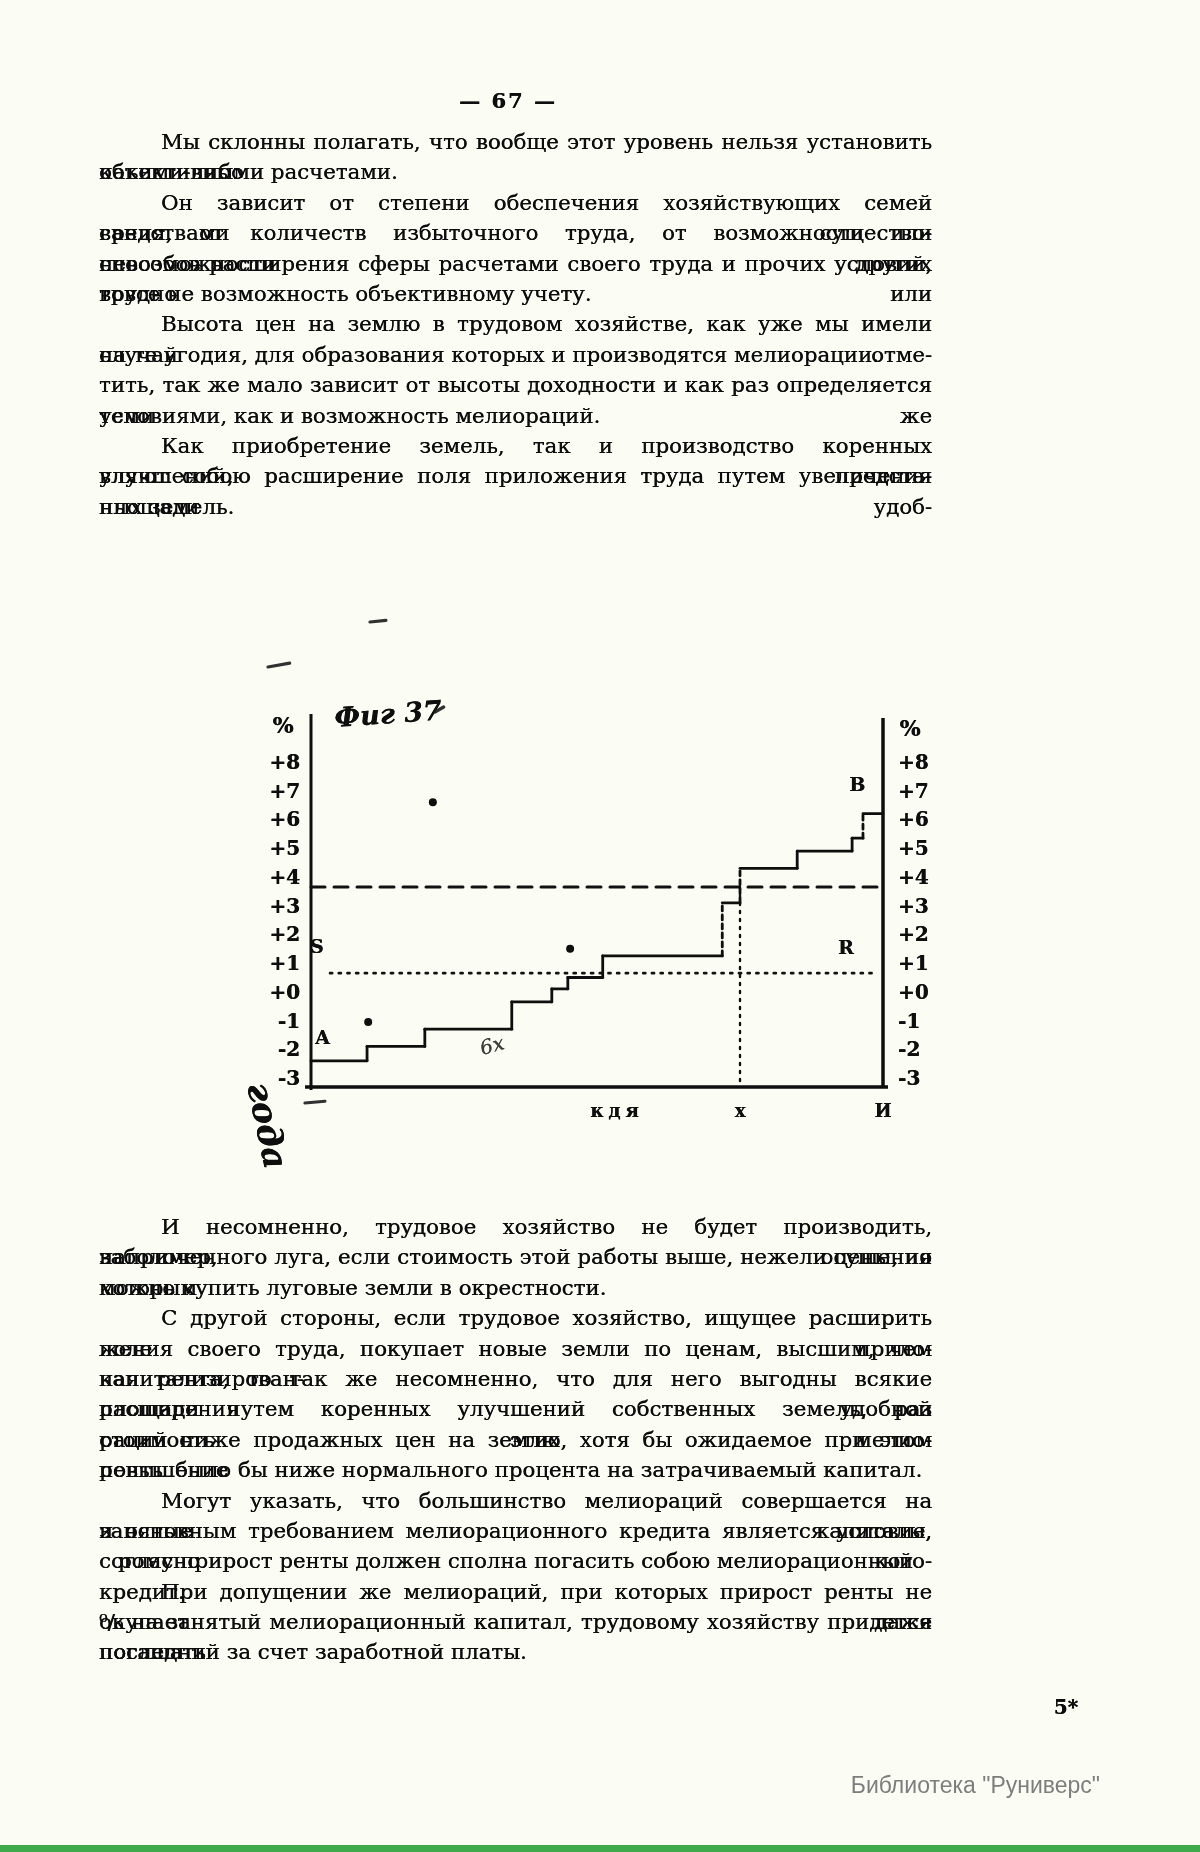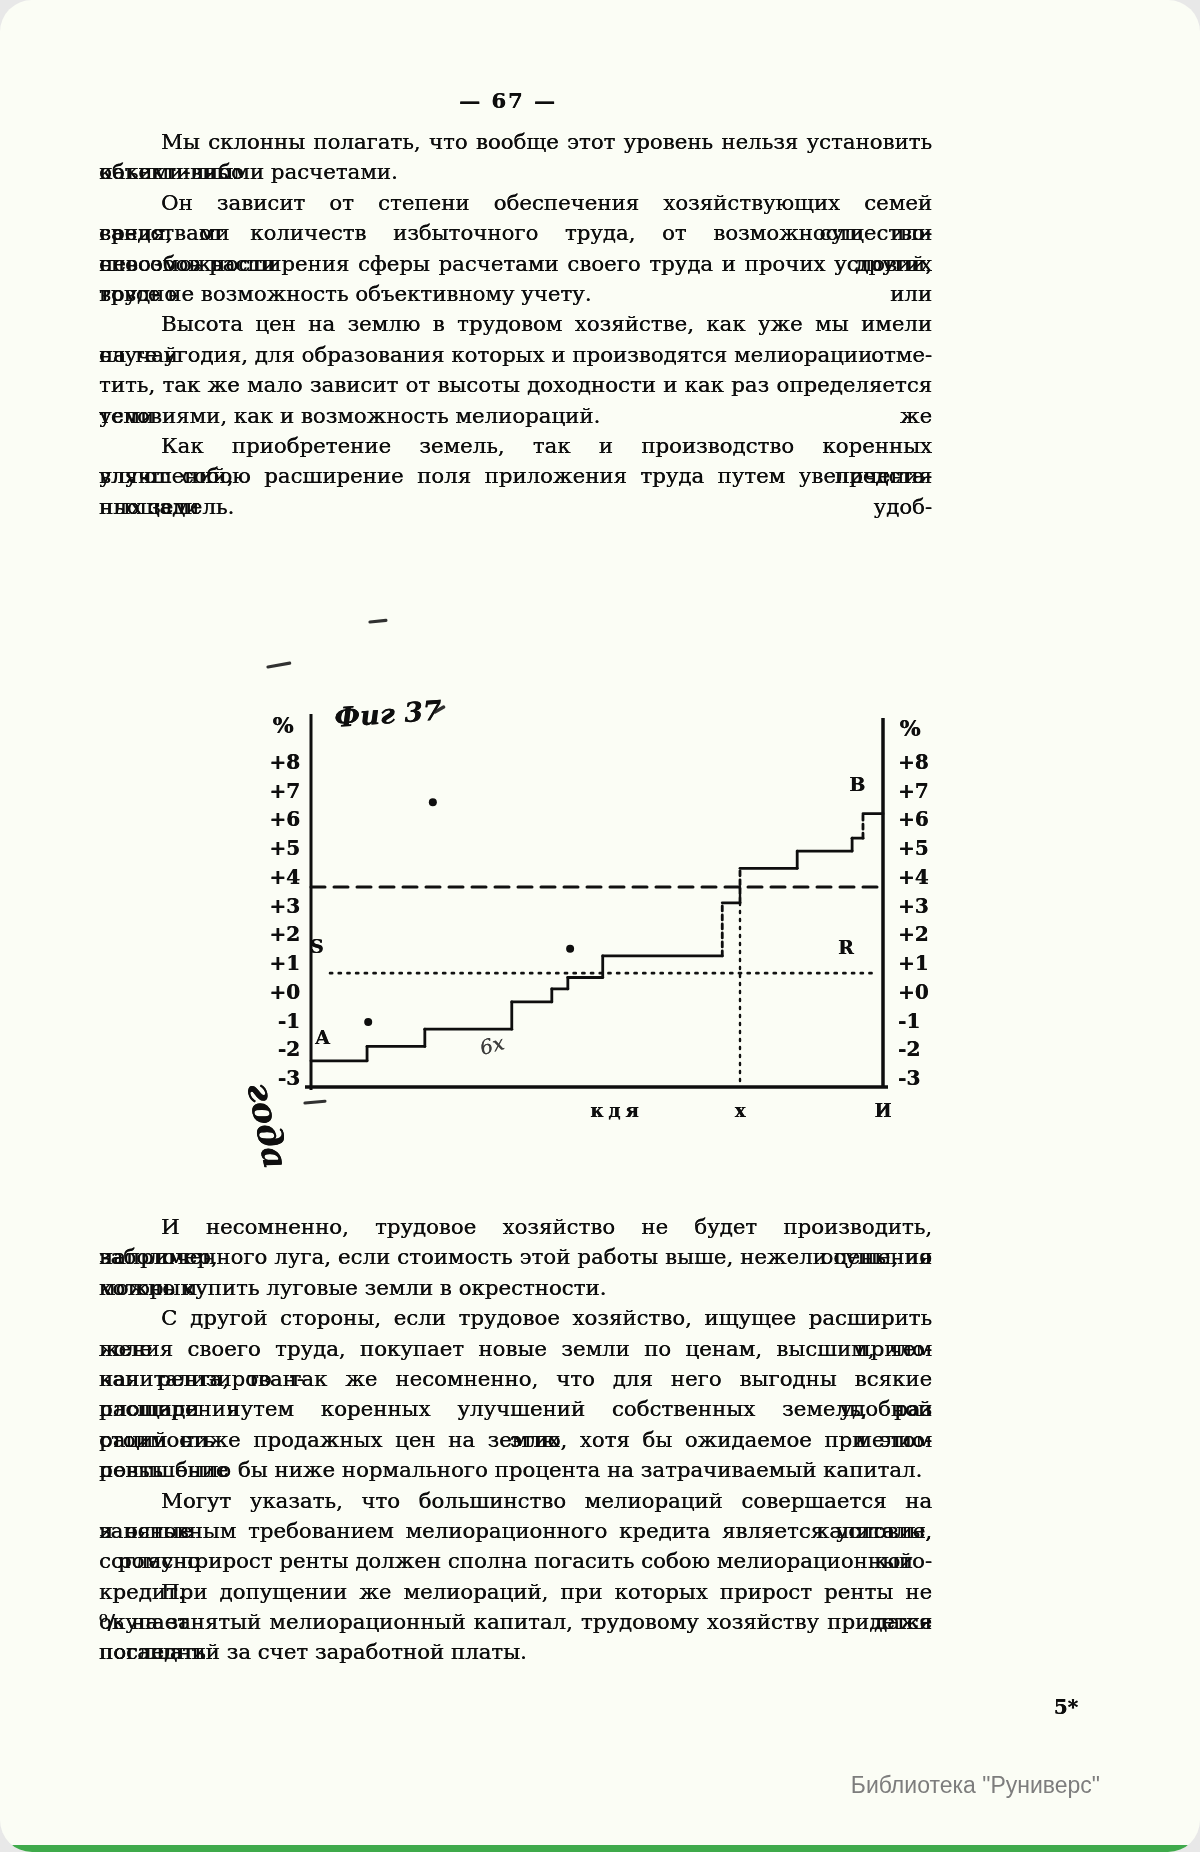--- a/index.html
+++ b/index.html
@@ -1,21 +1,20 @@
 <!DOCTYPE html>
 <html><head>
 <meta charset="utf-8">
 <style>
   html,body { margin:0; padding:0; background:#e8e8e8; }
   .page {
     position:relative; width:1200px; height:1852px; margin:0 auto;
     background:#fbfdf5; overflow:hidden;
     font-family:"DejaVu Serif", serif; color:#0d0d0d;
     text-shadow:0.35px 0 0 currentColor;
-    border-radius:32px;
   }
   .page-number {
     position:absolute; left:85px; top:88px; width:846px;
     text-align:center; font-size:21px; font-weight:bold; letter-spacing:2px;
   }
   .text-block { position:absolute; left:85px; width:847px; }
   .block-top { top:127px; }
   .block-bottom { top:1212px; }
   .tl {
     font-size:21.3px; line-height:30.4px; height:30.4px;

